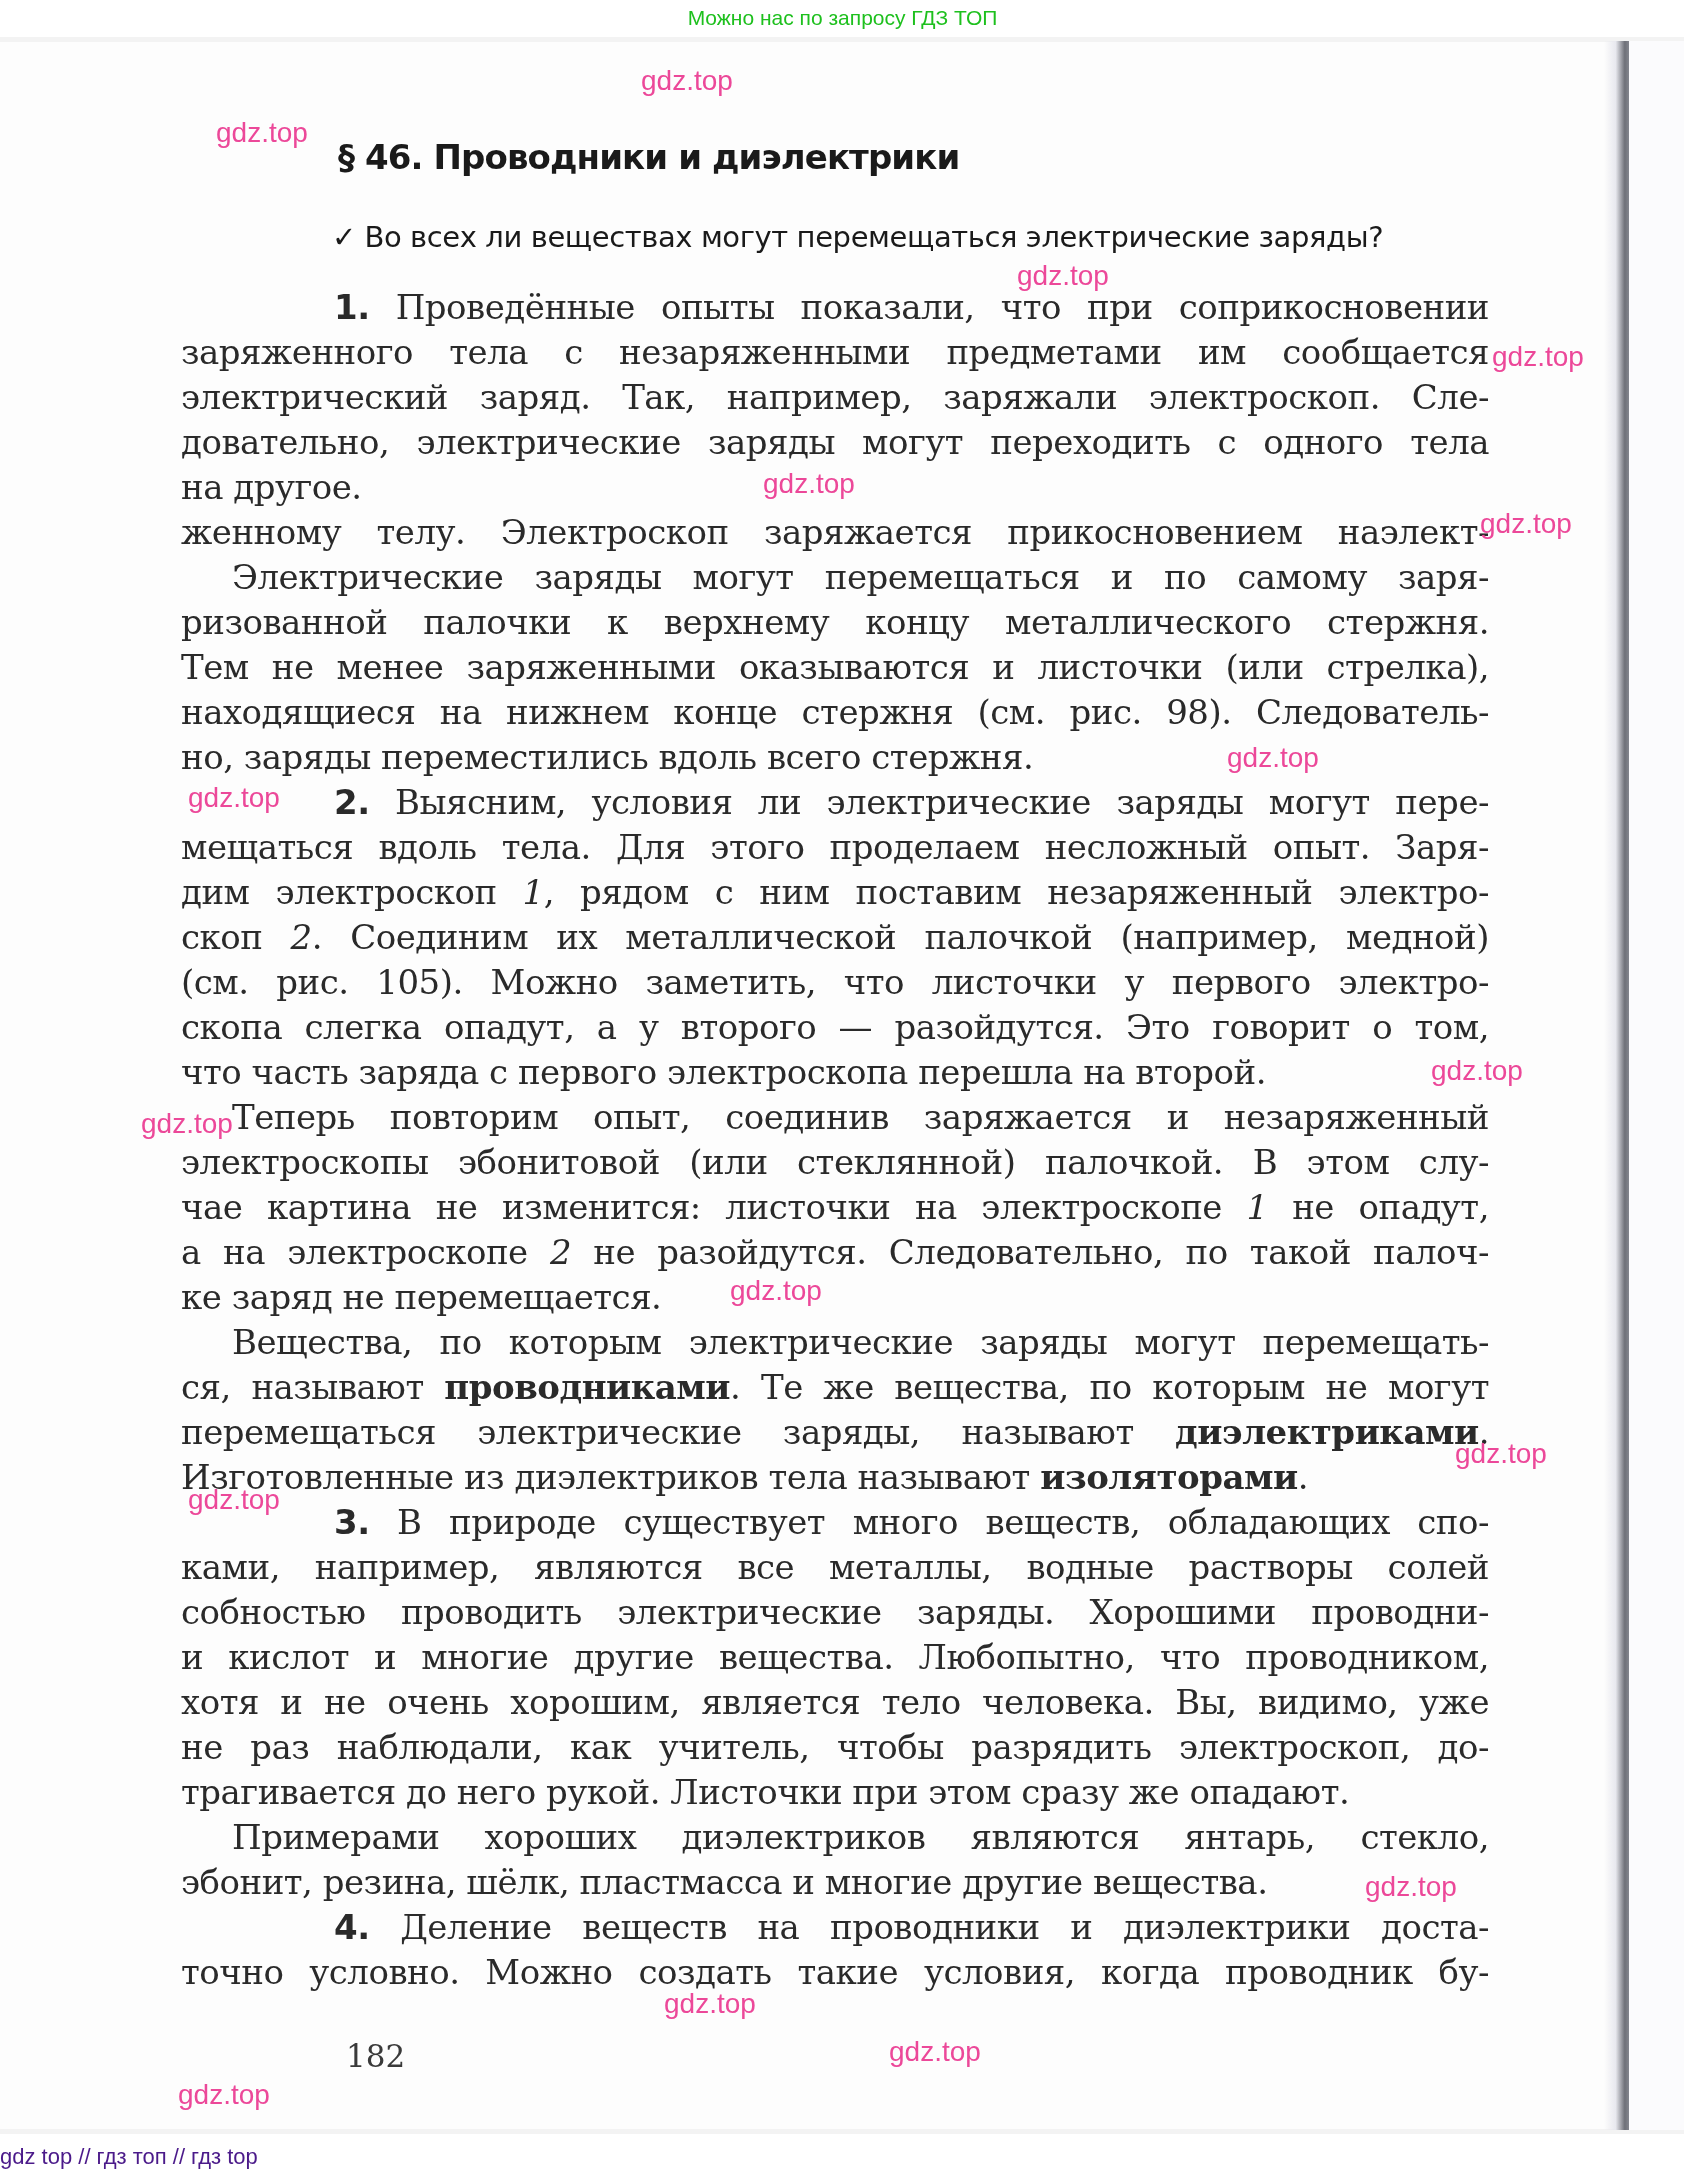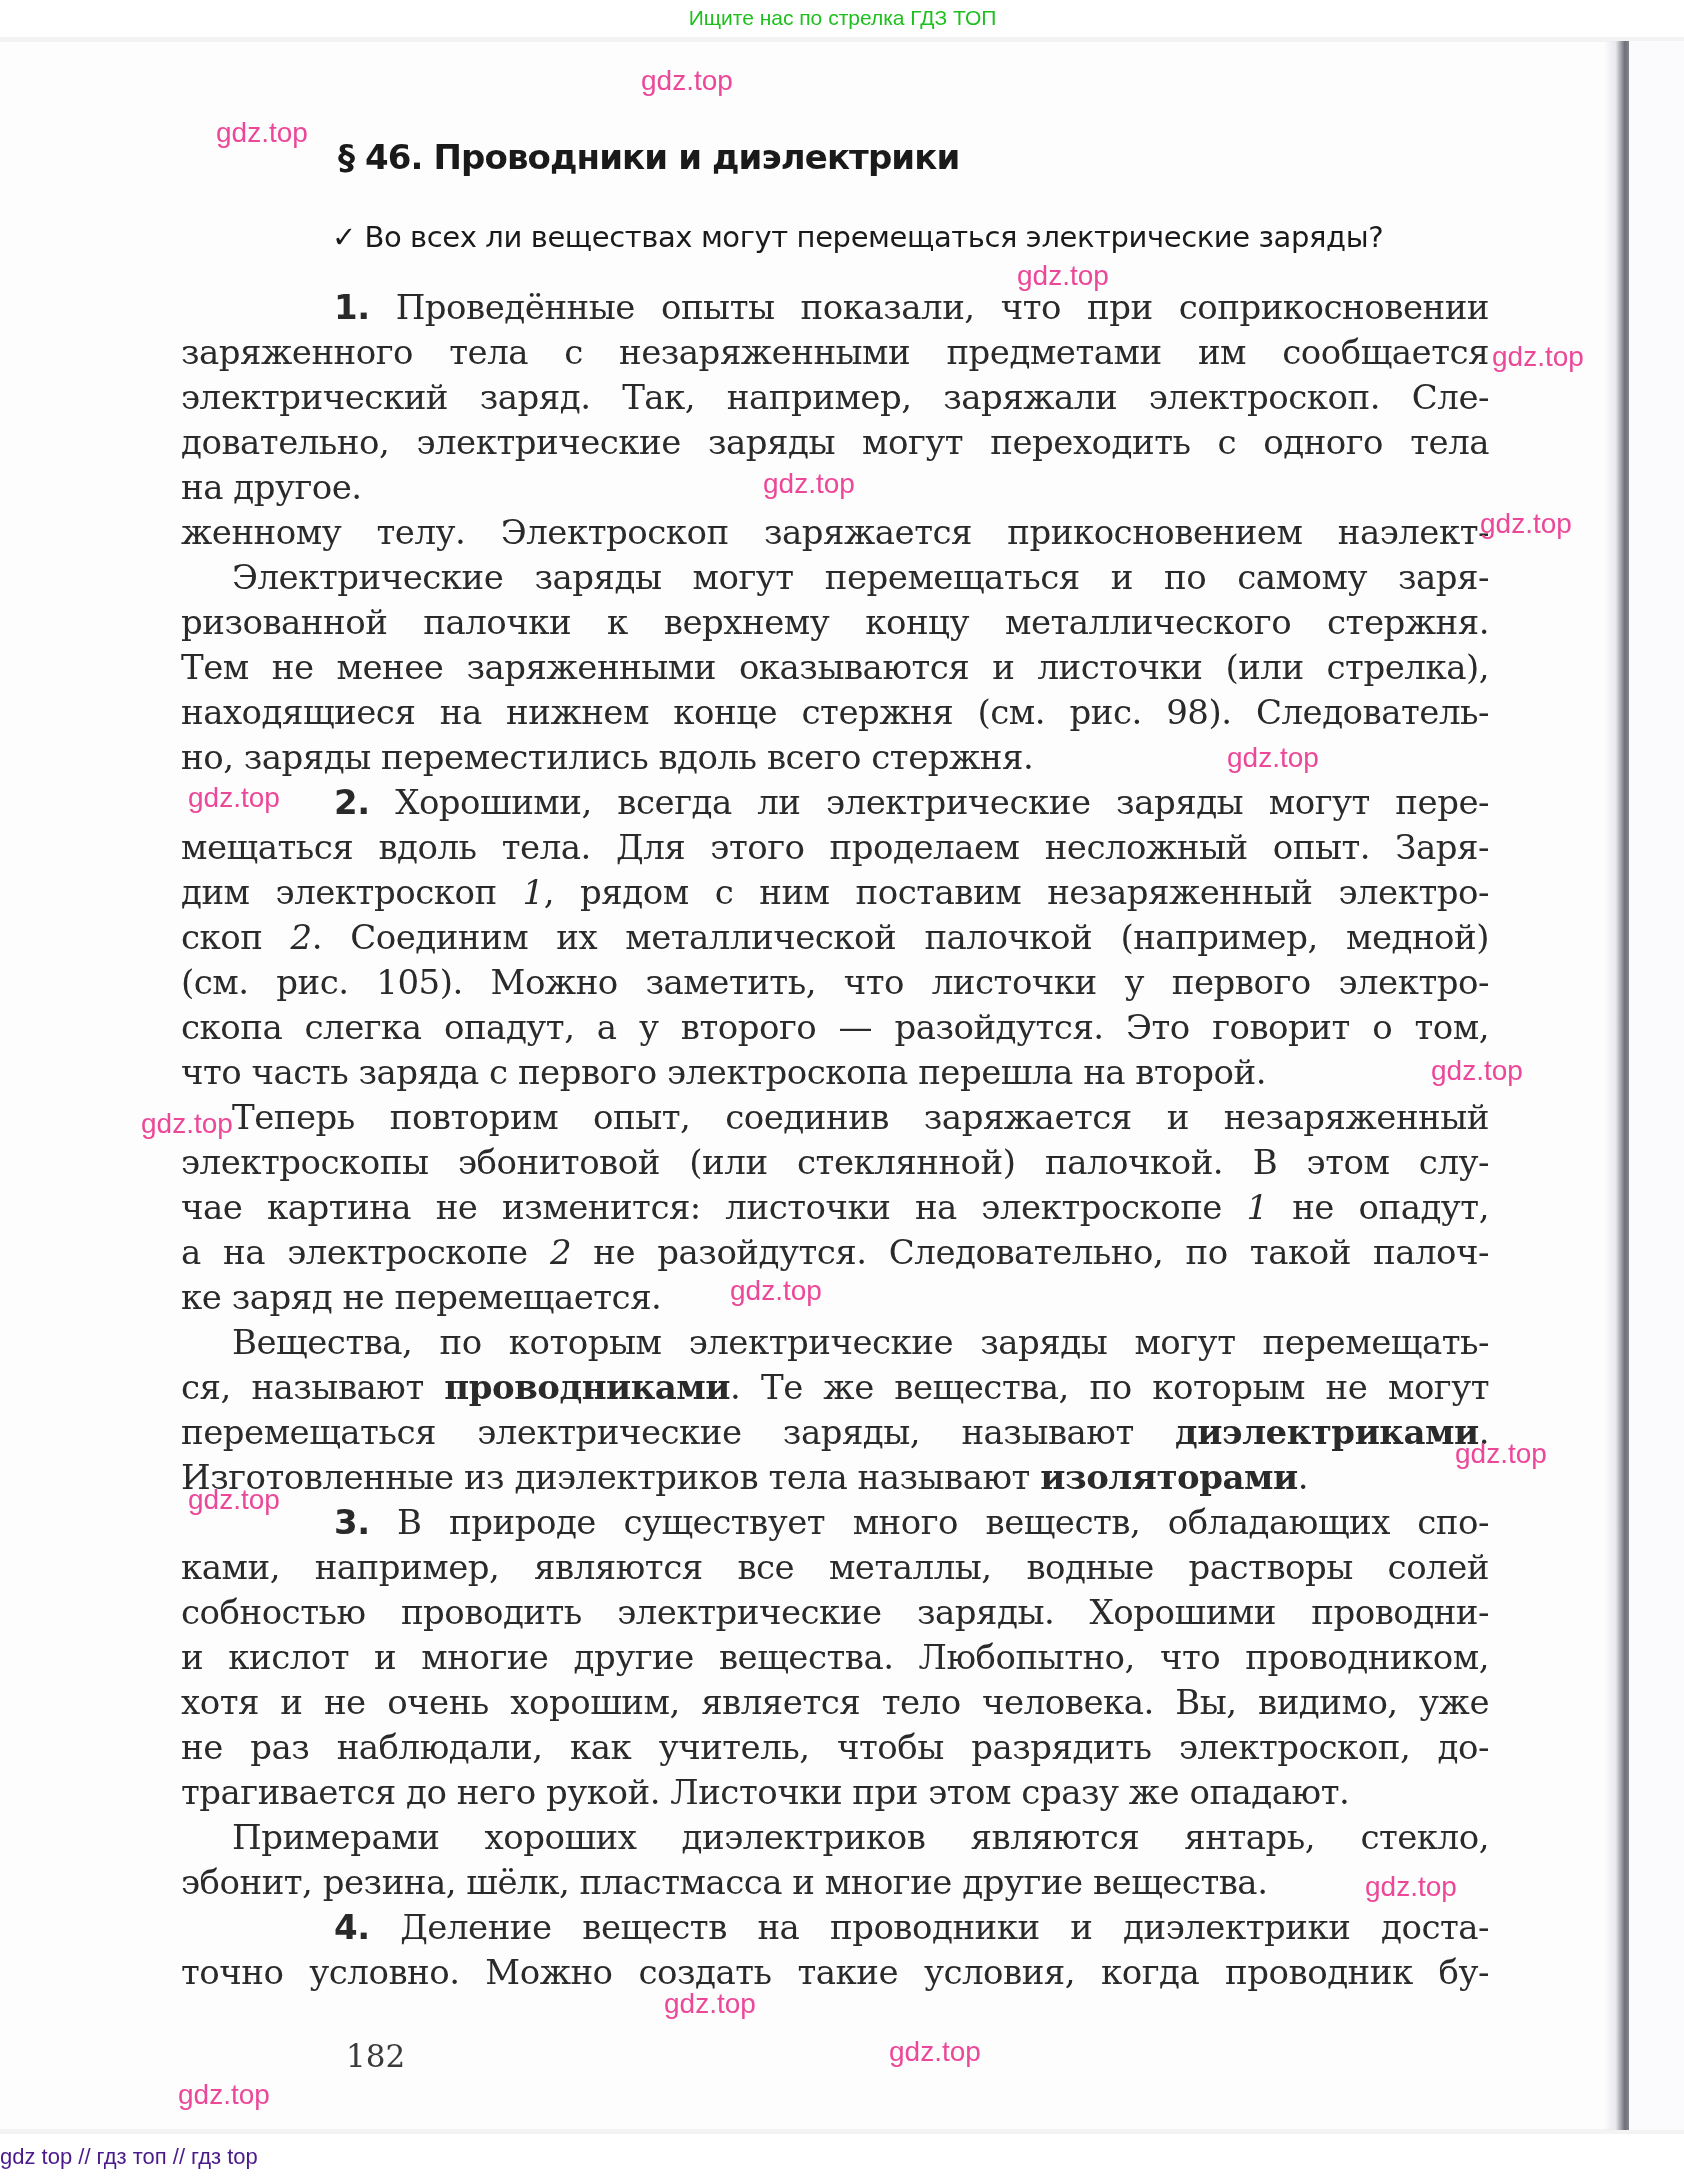--- a/index.html
+++ b/index.html
@@ -61,21 +61,21 @@
   }
   .bottom-banner {
     position: absolute; left: 0; top: 2140px; width: 1685px; height: 34px;
     text-align: left; line-height: 34px;
     font-family: "Liberation Sans", sans-serif; font-size: 22px; color: #4b1a8a;
   }
 </style>
 </head>
 <body>
 
-<div class="top-banner">Ищите нас по стрелка ГДЗ ТОП</div>
+<div class="top-banner">Можно нас по запросу ГДЗ ТОП</div>
 
 <div class="page"></div>
 <div class="spine"></div>
 <div class="right-margin"></div>
 
 <div class="chapter-title">§ 46. Проводники и диэлектрики</div>
 
 <div class="question">
   <span class="check">✓</span><span>Во всех ли веществах могут перемещаться электрические заряды?</span>
 </div>
@@ -93,21 +93,21 @@
   <div class="para">
     <span class="line">женному телу. Электроскоп заряжается прикосновением наэлект-</span>
     <span class="line indent">Электрические заряды могут перемещаться и по самому заря-</span>
     <span class="line">ризованной палочки к верхнему концу металлического стержня.</span>
     <span class="line">Тем не менее заряженными оказываются и листочки (или стрелка),</span>
     <span class="line">находящиеся на нижнем конце стержня (см. рис. 98). Следователь-</span>
     <span class="line last">но, заряды переместились вдоль всего стержня.</span>
   </div>
 
   <div class="para">
-    <span class="line indent-num"><span class="num">2.</span> <span>Хорошими, всегда ли электрические заряды могут пере-</span></span>
+    <span class="line indent-num"><span class="num">2.</span> <span>Выясним, условия ли электрические заряды могут пере-</span></span>
     <span class="line">мещаться вдоль тела. Для этого проделаем несложный опыт. Заря-</span>
     <span class="line">дим электроскоп <span class="ital">1</span>, рядом с ним поставим незаряженный электро-</span>
     <span class="line">скоп <span class="ital">2</span>. Соединим их металлической палочкой (например, медной)</span>
     <span class="line">(см. рис. 105). Можно заметить, что листочки у первого электро-</span>
     <span class="line">скопа слегка опадут, а у второго — разойдутся. Это говорит о том,</span>
     <span class="line last">что часть заряда с первого электроскопа перешла на второй.</span>
   </div>
 
   <div class="para">
     <span class="line indent">Теперь повторим опыт, соединив заряжается и незаряженный</span>

